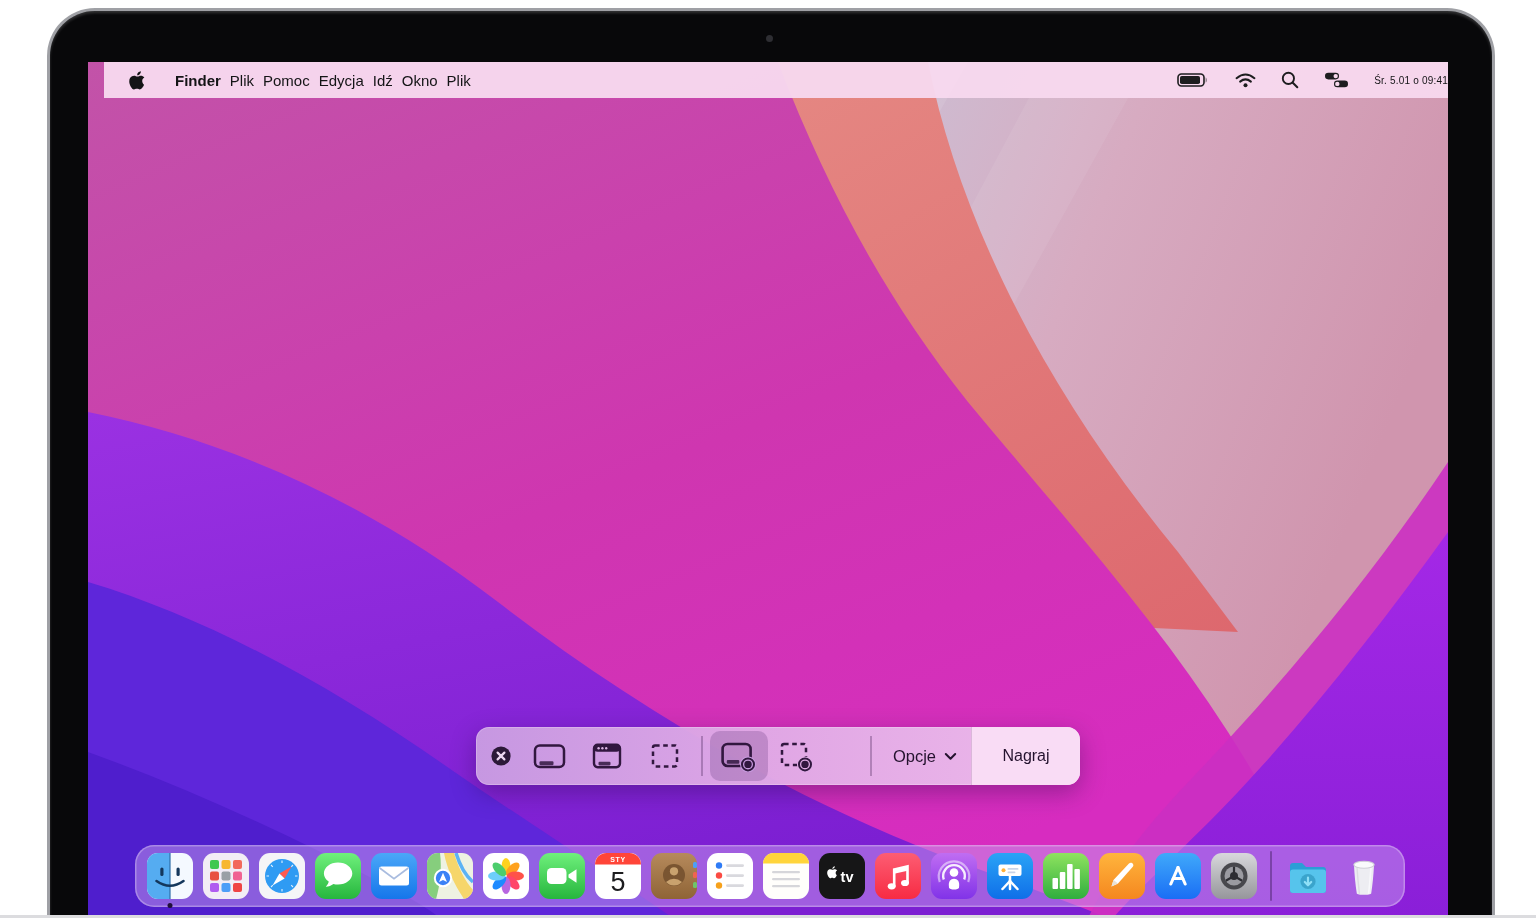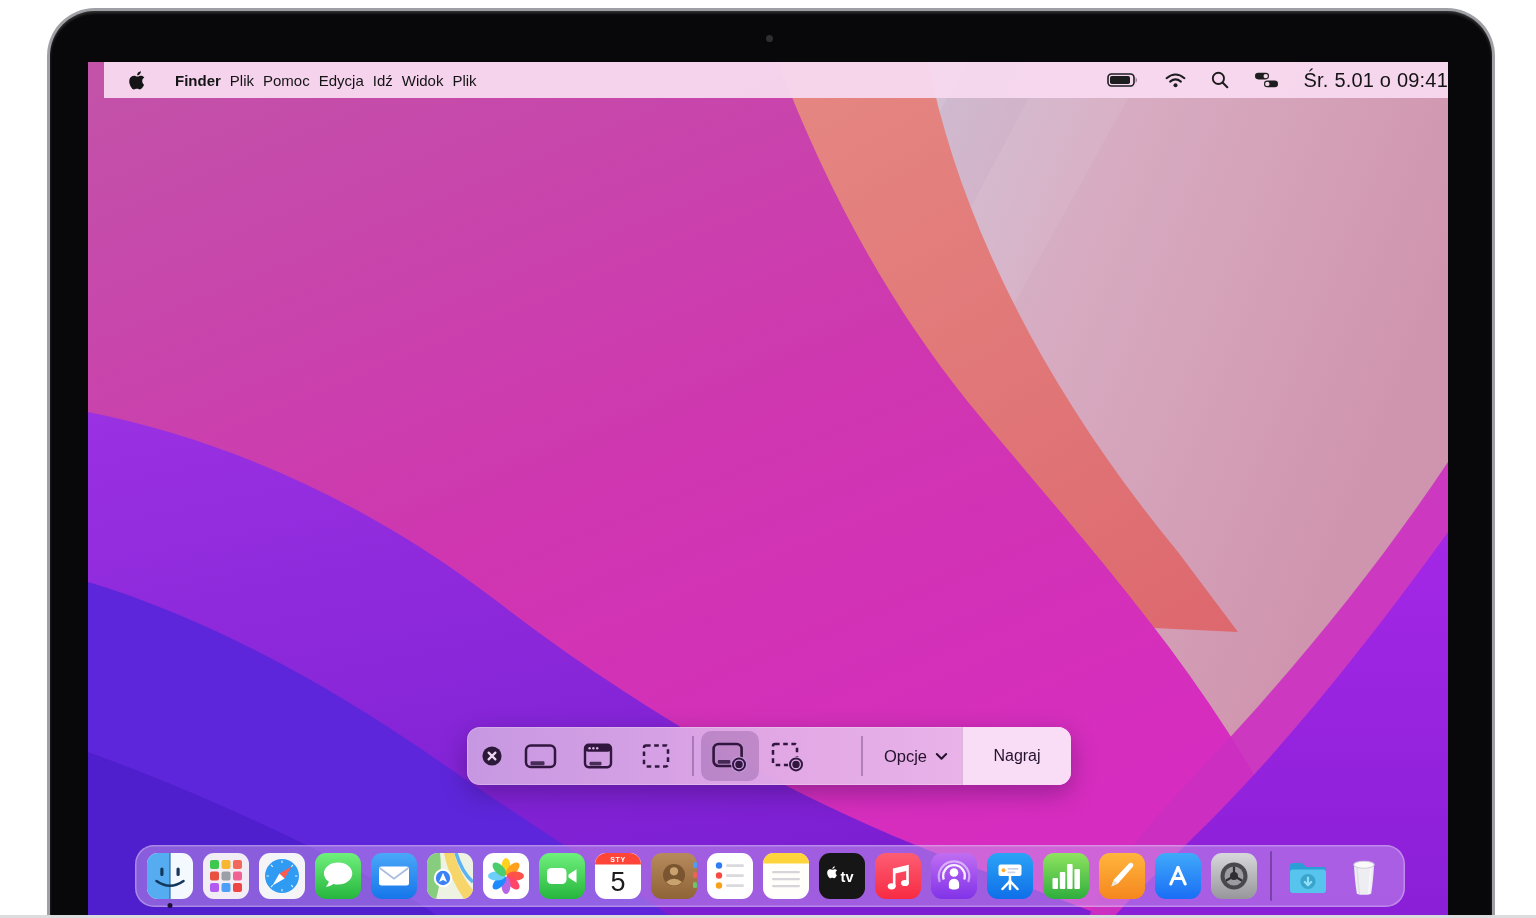--- a/index.html
+++ b/index.html
@@ -16,23 +16,23 @@
   .wallpaper{position:absolute;left:0;top:0;width:100%;height:100%;display:block;}
   
   .menubar{position:absolute;left:16px;top:0;width:100%;height:36px;z-index:10;
            background:rgba(247,217,238,.96);display:flex;align-items:center;
            font-size:15px;color:#141416;}
   .apple{margin-left:25px;display:flex;align-items:center;}
   .mitem{margin-left:9px;cursor:default;}
   .mitem.bold{font-weight:700;margin-left:29px;}
   .mstatus{margin-left:auto;display:flex;align-items:center;gap:25px;margin-right:16px;}
   .micon{display:flex;align-items:center;}
-  .clock{font-size:20px;letter-spacing:.2px;white-space:pre;}
+  .clock{font-size:10px;letter-spacing:.2px;white-space:pre;}
   
-  .captoolbar{position:absolute;left:379px;top:665px;width:604px;height:58px;z-index:9;
+  .captoolbar{position:absolute;left:388px;top:665px;width:604px;height:58px;z-index:9;
       border-radius:13px;display:flex;align-items:center;
       background:linear-gradient(90deg,rgba(201,156,226,.96) 0%,rgba(224,170,230,.96) 45%,rgba(238,190,236,.96) 100%);
       box-shadow:0 8px 24px rgba(35,8,70,.35), inset 0 0 0 1px rgba(255,255,255,.22);}
   .tb-close{margin:0 7px 0 13px;width:24px;height:24px;display:flex;align-items:center;justify-content:center;}
   .tb-btn{width:58px;height:50px;display:flex;align-items:center;justify-content:center;border-radius:10px;flex:0 0 auto;}
   .tb-btn.selected{background:rgba(58,20,88,.20);}
   .tb-div{width:1.5px;height:40px;background:rgba(45,15,65,.28);margin:0 7px;flex:0 0 auto;}
   .tb-grow{flex:1;}
   .tb-opcje{display:flex;align-items:center;gap:8px;padding:0 14px;height:100%;
             font-size:16.5px;color:#24122e;flex:0 0 auto;}
@@ -104,21 +104,21 @@
         <span class="apple">
           <svg width="17" height="20" viewBox="0 0 18 21">
             <path fill="#141416" d="M12.6 1.2c.1 1.1-.33 2.15-1 2.93-.72.84-1.9 1.48-2.95 1.4-.12-1.05.42-2.15 1.08-2.85C10.46 1.84 11.7 1.25 12.6 1.2zM15.9 15.4c-.42 1-.62 1.45-1.17 2.33-.77 1.22-1.85 2.74-3.2 2.75-1.2.01-1.5-.78-3.13-.77-1.63.01-1.97.79-3.17.78-1.35-.01-2.38-1.38-3.15-2.6C-.07 14.5-.3 10.4 1.3 8.23c1.05-1.43 2.6-2.27 4.05-2.27 1.48 0 2.41.81 3.64.81 1.19 0 1.91-.82 3.62-.82 1.29 0 2.66.7 3.63 1.92-3.19 1.75-2.67 6.1-.34 7.53z"></path>
           </svg>
         </span>
         <span class="mitem bold">Finder</span>
         <span class="mitem">Plik</span>
         <span class="mitem">Pomoc</span>
         <span class="mitem">Edycja</span>
         <span class="mitem">Idź</span>
-        <span class="mitem">Widok</span>
+        <span class="mitem">Okno</span>
         <span class="mitem">Plik</span>
 
         <span class="mstatus">
           <span class="micon">
             <svg width="33" height="16" viewBox="0 0 33 16">
               <rect x="1" y="2" width="26" height="12" rx="3.4" fill="none" stroke="#1d1d1f" stroke-width="1.6"></rect>
               <rect x="3" y="4" width="20" height="8" rx="1.8" fill="#1d1d1f"></rect>
               <path d="M28.6 5.4 c1.6.6 1.6 4.6 0 5.2 Z" fill="#1d1d1f" opacity="0.55"></path>
             </svg>
           </span>

